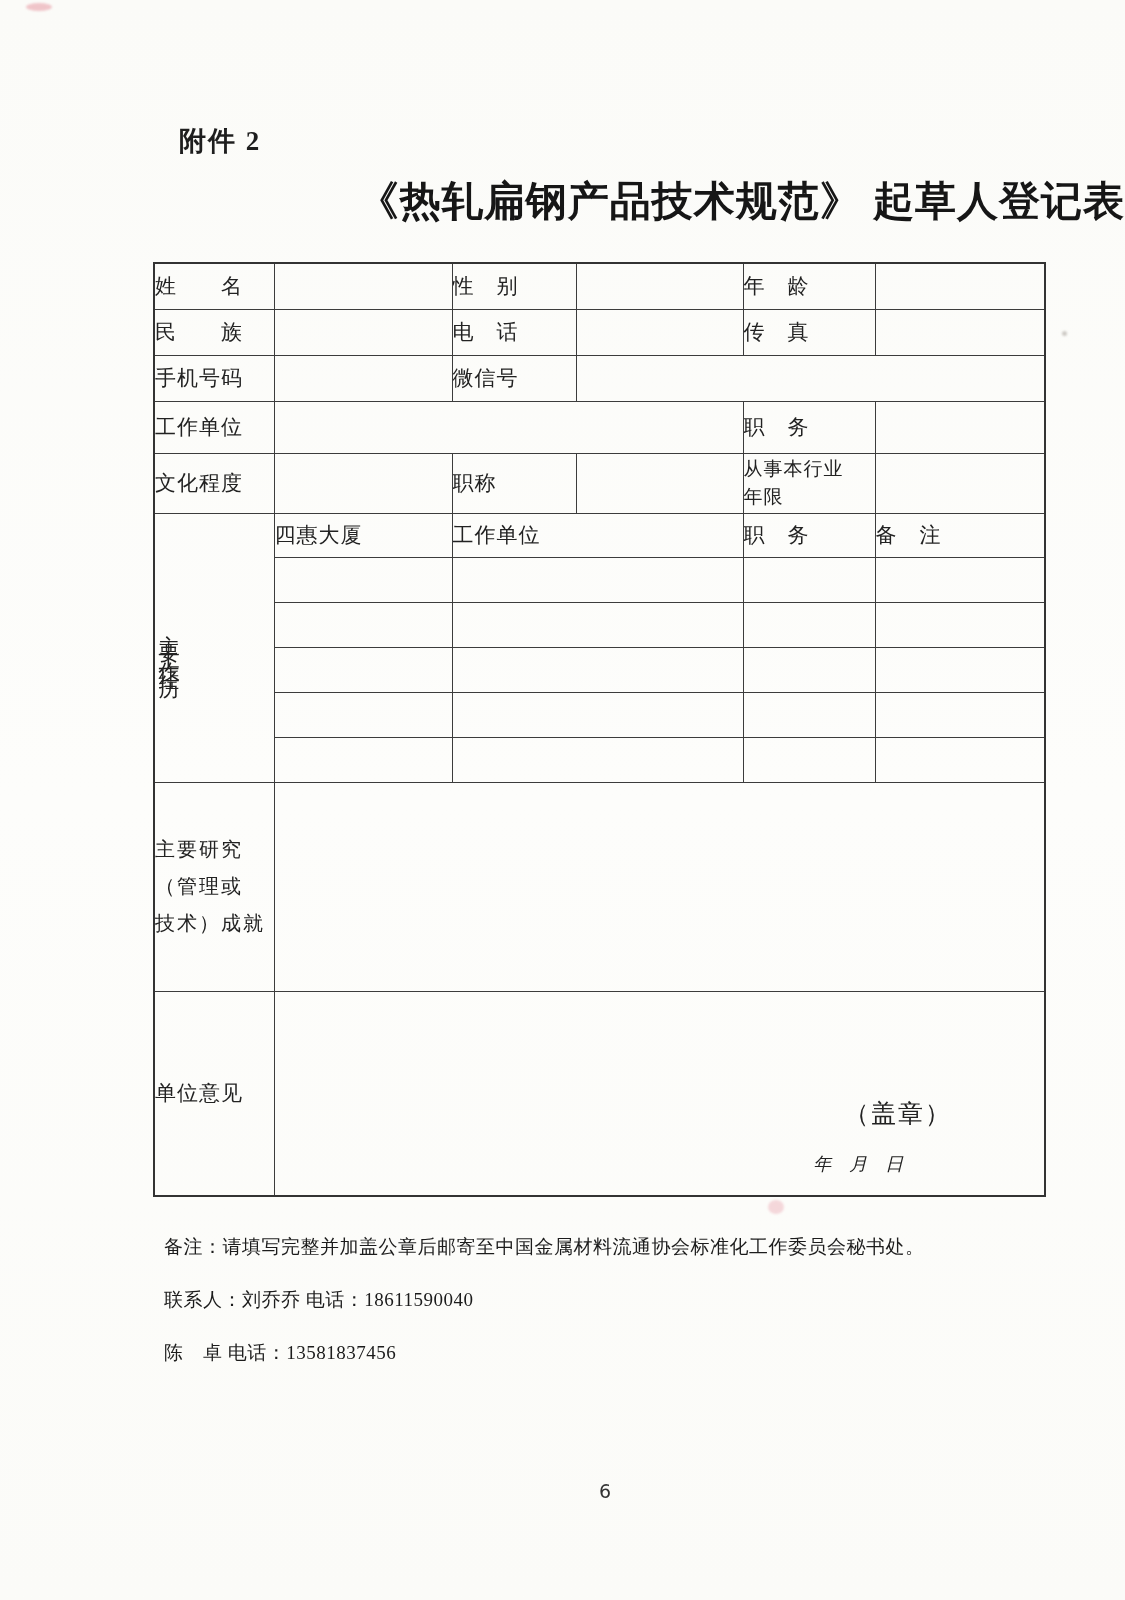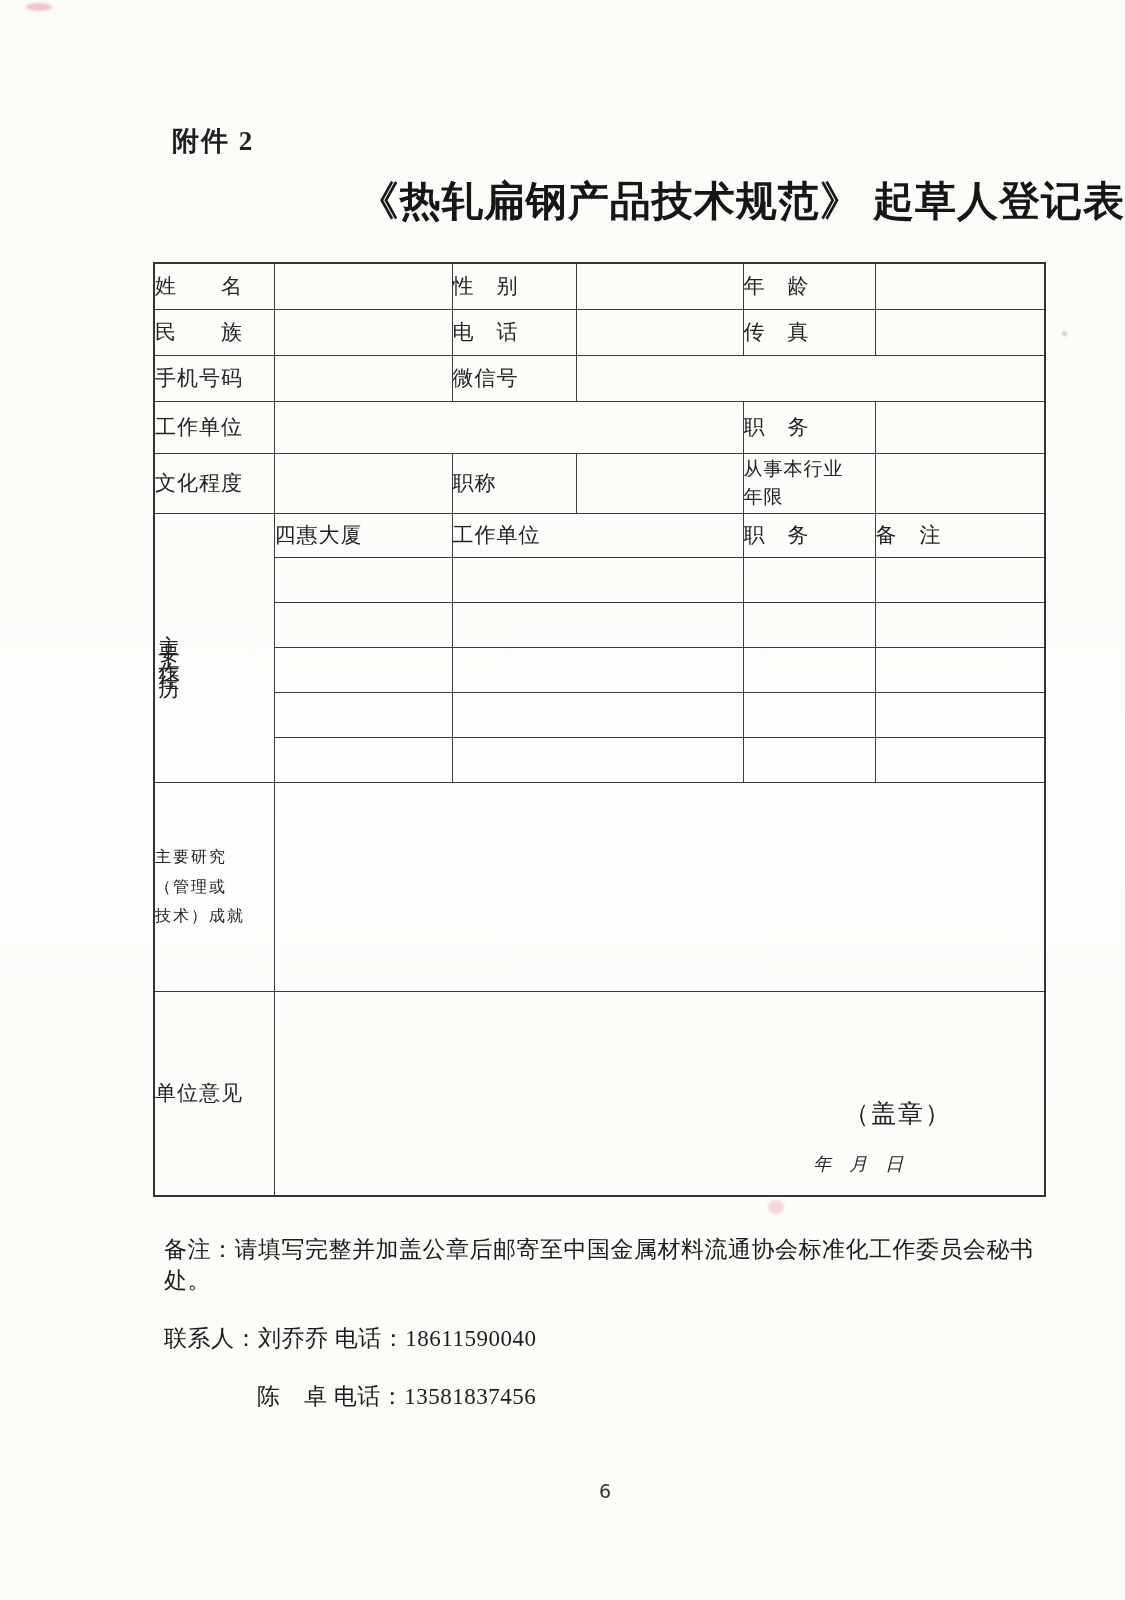--- a/index.html
+++ b/index.html
@@ -5,21 +5,21 @@
   html,body { margin:0; padding:0; }
   .page {
     position:relative;
     width:1125px; height:1600px;
     background:linear-gradient(180deg,#fbfbf8 0%, #fdfdfb 50%, #fbfbf8 100%);
     font-family:"Liberation Serif","DejaVu Serif",serif;
     color:#1e1e1e;
     overflow:hidden;
   }
   .attachment {
-    position:absolute; left:172px; top:123px;
+    position:absolute; left:179px; top:123px;
     font-size:27px; font-weight:600; letter-spacing:2px;
   }
   .doc-title {
     position:absolute; left:0; top:174px; width:1125px;
     text-align:right; text-indent:70px;
     font-size:41px; font-weight:bold; letter-spacing:1px;
     color:#161616;
   }
   table.form {
     position:absolute; left:153px; top:262px; width:891px;
@@ -31,37 +31,37 @@
     vertical-align:middle;
     font-size:21px; padding:0; color:#222;
     overflow:hidden;
   }
   td.lbl { letter-spacing:1px; }
   .vert-text {
     display:inline-block;
     writing-mode:vertical-rl; text-orientation:upright;
     letter-spacing:9px; font-size:21px;
   }
-  td.multi div { line-height:1.85; font-size:16px; letter-spacing:2px; }
+  td.multi div { line-height:1.85; font-size:20px; letter-spacing:2px; }
   td.small-two div { line-height:1.45; font-size:19px; }
   td.opinion { position:relative; }
   .seal-note {
     position:absolute; left:74%; top:52%;
     font-size:25px; letter-spacing:2px; white-space:nowrap;
   }
   .date-line {
     position:absolute; left:70%; top:79%;
     font-size:18px; white-space:nowrap;font-style:italic;
   }
   .footer {
     position:absolute; left:164px; top:1234px; width:880px;
-    font-size:23px; color:#1c1c1c;
+    font-size:19px; color:#1c1c1c;
   }
   .footer p { margin:0 0 27px 0; letter-spacing:0.5px; }
-  .footer p.indent { margin-left:93px; }
+  .footer p.indent { }
   .page-number {
     position:absolute; left:0; top:1480px; width:1125px;
     text-align:center; text-indent:85px;
     font-size:19px; color:#333;
     font-family:"DejaVu Sans","Liberation Sans",sans-serif;
   }
   .artifact { position:absolute; border-radius:50%; filter:blur(1px); pointer-events:none; }
   .a1 { left:26px; top:3px; width:26px; height:8px; background:#e79aa4; opacity:.55; }
   .a2 { left:768px; top:1200px; width:16px; height:14px; background:#edb3bc; opacity:.5; }
   .a3 { left:1062px; top:331px; width:5px; height:5px; background:#b9b4ae; opacity:.7; }

